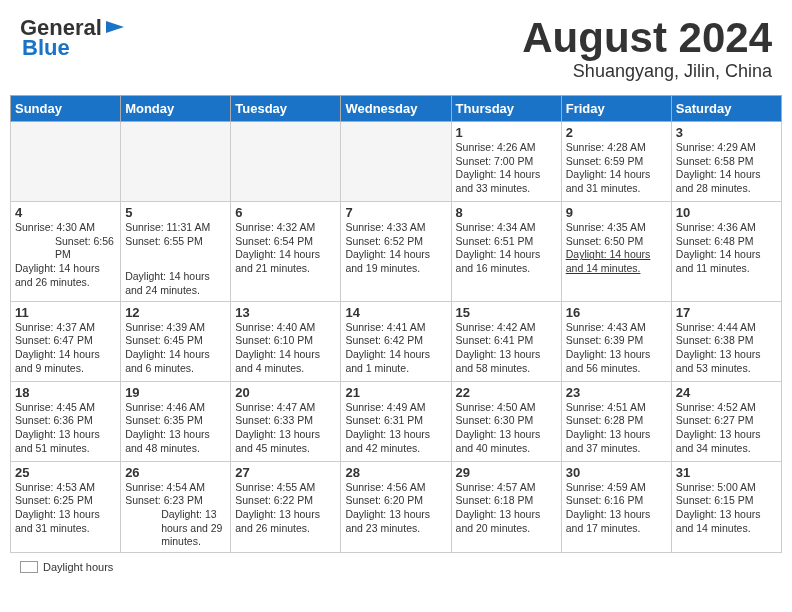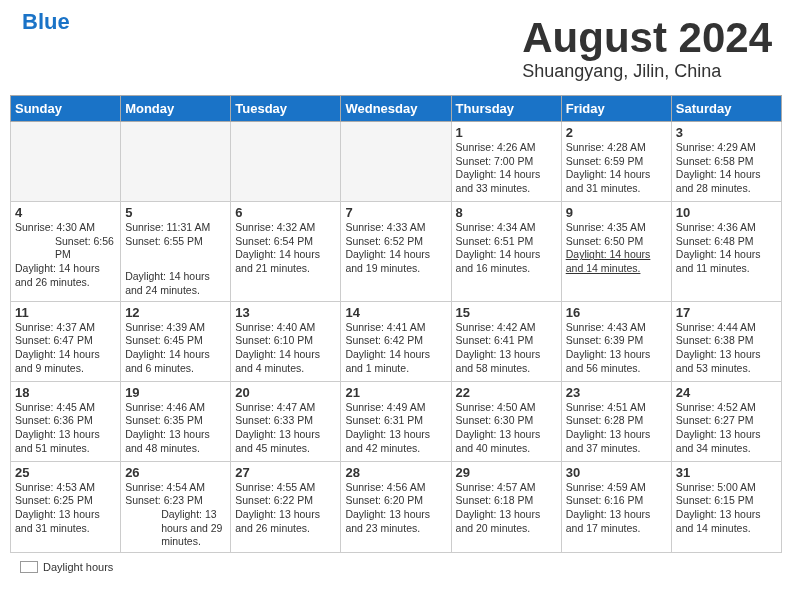--- a/index.html
+++ b/index.html
@@ -16,20 +16,21 @@
       justify-content: space-between;
       margin-bottom: 8px;
       padding: 5px 10px;
     }
     .logo {
       display: flex;
       flex-direction: column;
       align-items: flex-start;
     }
     .title-block {
+      text-align: right;
       margin-left: 37px;
     }
     .calendar-title {
       font-size: 42px;
       font-weight: bold;
       color: #333;
       line-height: 1.1;
     }
     .calendar-subtitle {
       font-size: 18px;
@@ -89,20 +90,26 @@
     .logo-wrapper {
       display: flex;
       align-items: center;
     }
   </style>
 </head>
 <body>
 
 <div class="header">
   <div class="logo">
+    <div class="logo-wrapper">
+      <span style="font-size:22px;font-weight:bold;color:#333;">General</span>
+      <svg width="22" height="22" viewBox="0 0 22 22" style="margin-left:2px;margin-top:-2px;">
+        <polygon points="2,5 20,11 2,17" fill="#1a73c7"></polygon>
+      </svg>
+    </div>
     <span style="font-size:22px;font-weight:bold;color:#1a73c7;margin-top:-6px;padding-left:2px;">Blue</span>
   </div>
   <div class="title-block">
     <div class="calendar-title">August 2024</div>
     <div class="calendar-subtitle">Shuangyang, Jilin, China</div>
   </div>
 </div>
 
 <table>
   <thead>

